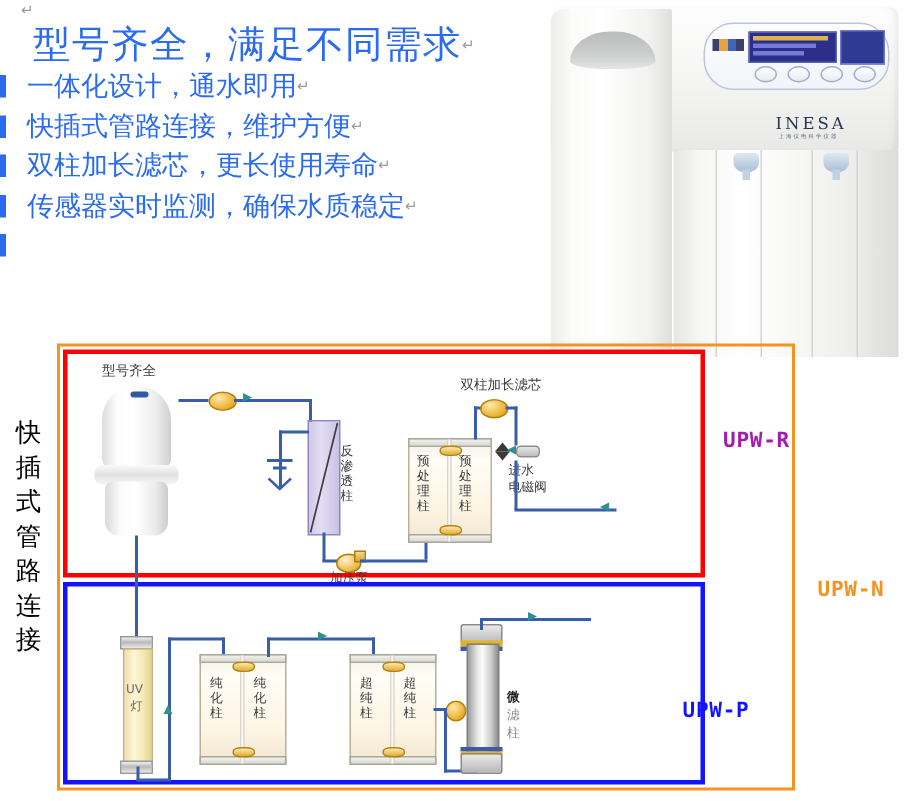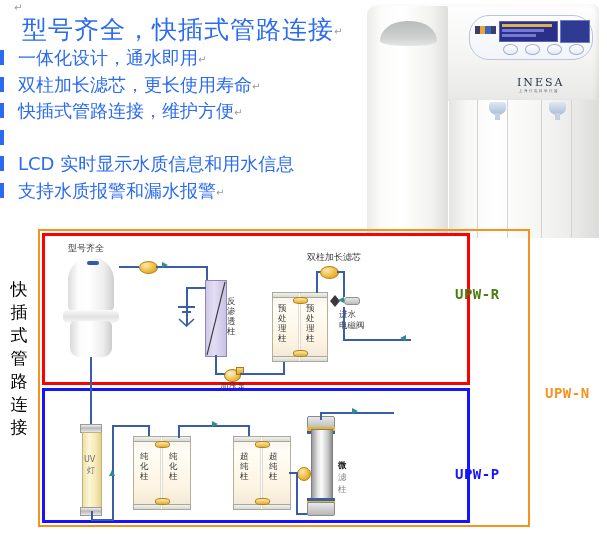--- a/index.html
+++ b/index.html
@@ -99,21 +99,21 @@
     border:3px solid #ff0000;box-sizing:border-box;background:#fff;
   }
   #box-upwp{
     position:absolute;left:42px;top:388px;width:428px;height:135px;
     border:3px solid #1414ff;box-sizing:border-box;background:#fff;
   }
   .zone-label{
     position:absolute;font-size:14px;font-weight:bold;letter-spacing:.5px;
     font-family:"DejaVu Sans Mono","Liberation Mono",monospace;
   }
-  #label-upwr{left:455px;top:286px;color:#4d7c0f;}
+  #label-upwr{left:482px;top:286px;color:#a21caf;}
   #label-upwp{left:455px;top:466px;color:#1414ff;}
   #label-upwn{left:545px;top:385px;color:#f6921e;}
   
   .pipe{position:absolute;background:#3a5da8;}
   .pipe-h{height:2px;}
   .pipe-v{width:2px;}
   .arrow{position:absolute;width:0;height:0;}
   .arrow-r{border-top:3.5px solid transparent;border-bottom:3.5px solid transparent;border-left:6px solid #2f8f8f;}
   .arrow-l{border-top:3.5px solid transparent;border-bottom:3.5px solid transparent;border-right:6px solid #2f8f8f;}
   .arrow-d{border-left:3.5px solid transparent;border-right:3.5px solid transparent;border-top:6px solid #2f8f8f;}
@@ -193,46 +193,42 @@
     border-left:5px solid transparent;border-right:5px solid transparent;}
   #valve-coil{position:absolute;left:344px;top:297px;width:14px;height:6px;border-radius:3px;
     background:linear-gradient(180deg,#e6e6e6,#bdbdbd);border:1px solid #8f8f8f;}
 </style>
 </head>
 <body>
 
 <div id="headline-block">
   <span id="top-pilcrow">↵</span>
   <div id="headline">
-    <span>型号齐全，快插式管路连接</span><span class="pilcrow">↵</span>
+    <span>型号齐全，满足不同需求</span><span class="pilcrow">↵</span>
   </div>
 
   <ul id="bullet-list">
     <li class="bullet-row">
       <span class="bullet-mark"></span>
       <span class="bullet-text"><span>一体化设计，通水即用</span><span class="pilcrow">↵</span></span>
     </li>
     <li class="bullet-row">
       <span class="bullet-mark"></span>
+      <span class="bullet-text"><span>快插式管路连接，维护方便</span><span class="pilcrow">↵</span></span>
+    </li>
+    <li class="bullet-row">
+      <span class="bullet-mark"></span>
       <span class="bullet-text"><span>双柱加长滤芯，更长使用寿命</span><span class="pilcrow">↵</span></span>
     </li>
     <li class="bullet-row">
       <span class="bullet-mark"></span>
-      <span class="bullet-text"><span>快插式管路连接，维护方便</span><span class="pilcrow">↵</span></span>
+      <span class="bullet-text"><span>传感器实时监测，确保水质稳定</span><span class="pilcrow">↵</span></span>
     </li>
     <li class="bullet-row">
       <span class="bullet-mark"></span>
-    </li>
-    <li class="bullet-row">
-      <span class="bullet-mark"></span>
-      <span class="bullet-text"><span>LCD 实时显示水质信息和用水信息</span><span class="pilcrow"></span></span>
-    </li>
-    <li class="bullet-row">
-      <span class="bullet-mark"></span>
-      <span class="bullet-text"><span>支持水质报警和漏水报警</span><span class="pilcrow">↵</span></span>
     </li>
   </ul>
 </div>
 
 <div id="product-photo">
   <div id="machine-top"></div>
   <div id="machine-body">
     <div class="body-groove" style="left:28px;"></div>
     <div class="body-groove" style="left:58px;"></div>
     <div class="body-groove" style="left:92px;"></div>

